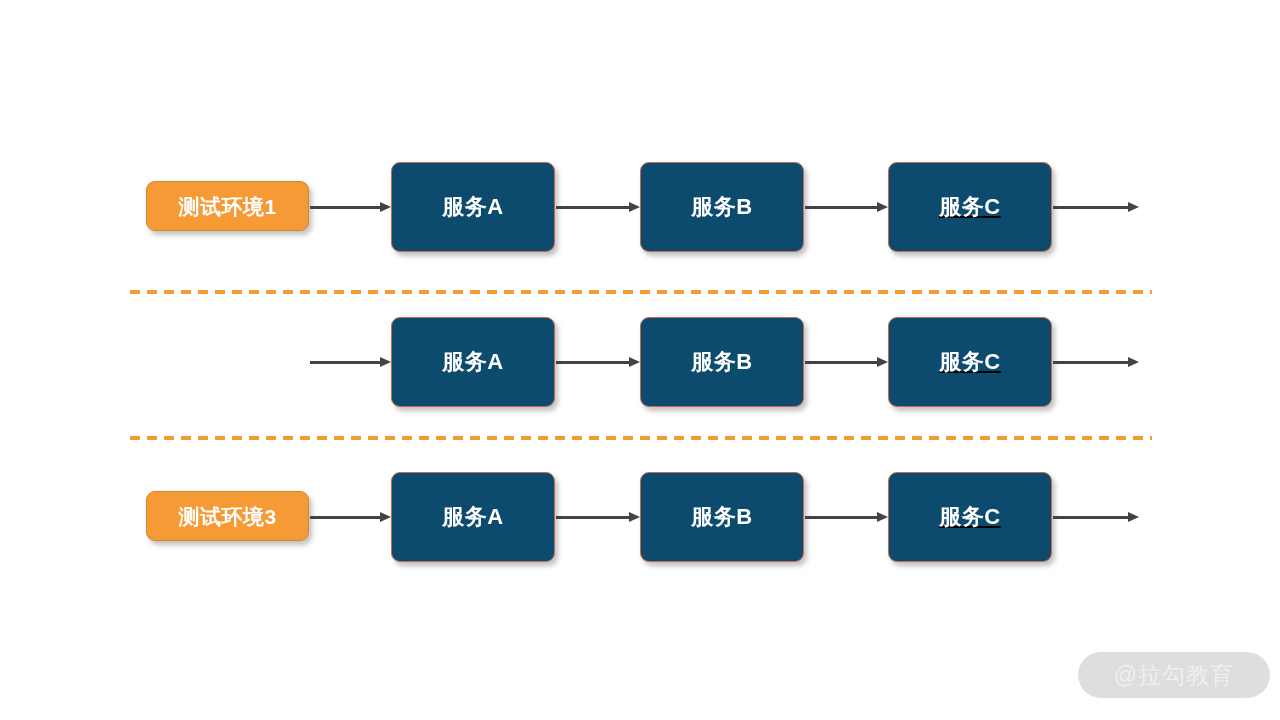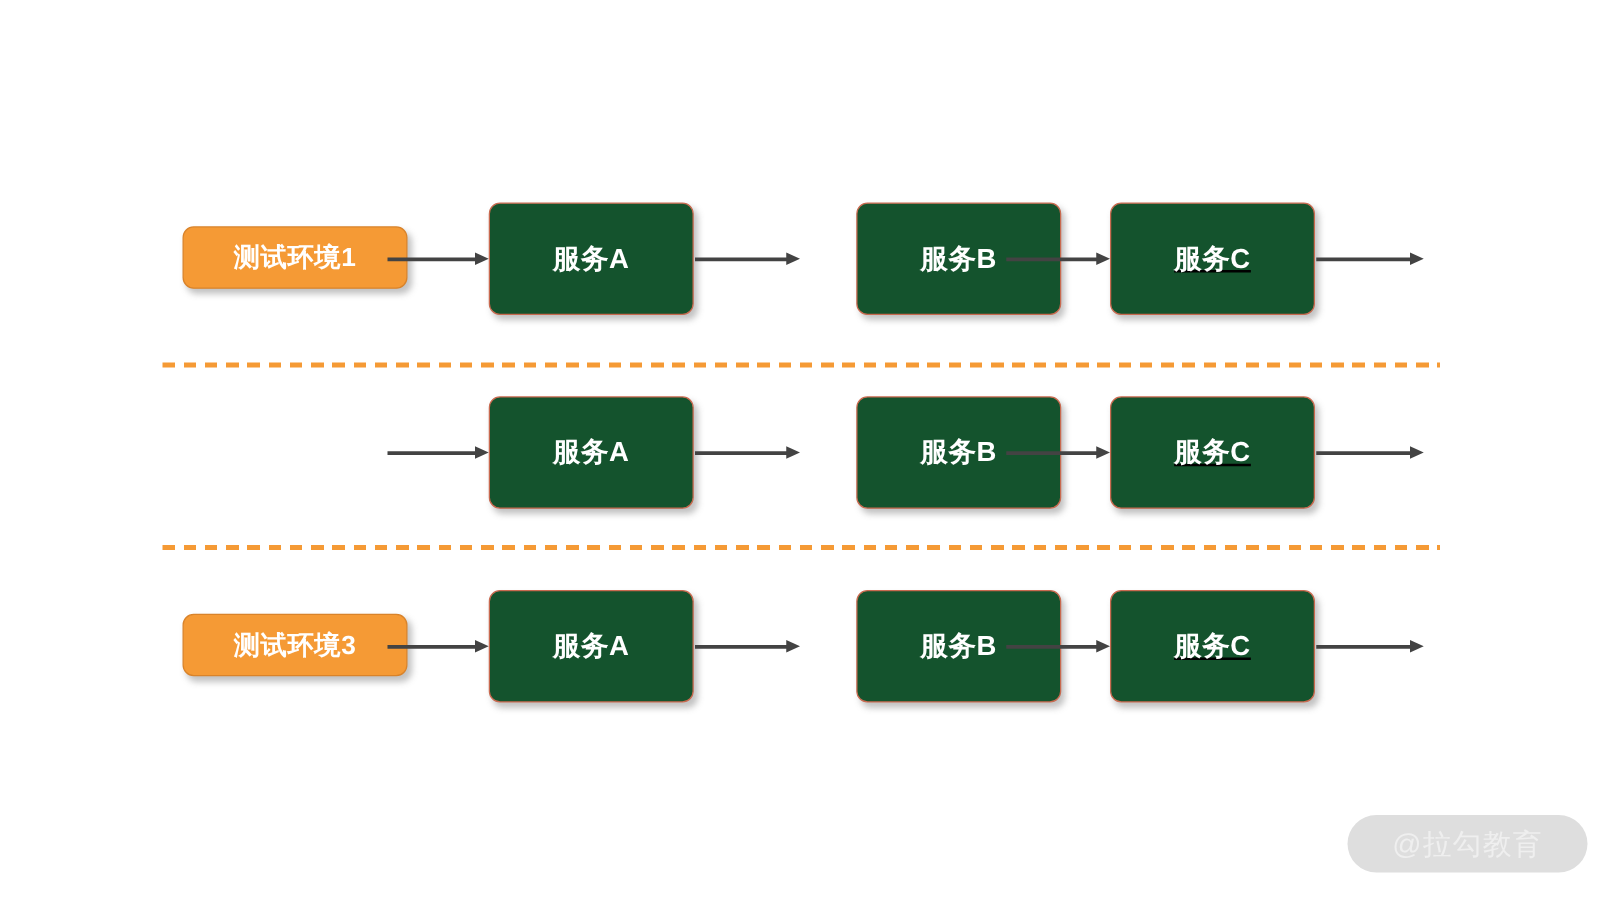--- a/index.html
+++ b/index.html
@@ -30,21 +30,21 @@
   }
   #row-0 { top: 158px; }
   #row-1 { top: 313px; }
   #row-2 { top: 468px; padding-left: 46px; }
 
   
   .env-node {
     position: absolute;
     left: 146px;
     top: 23px;
-    width: 180px;
+    width: 163px;
     height: 50px;
     border-radius: 9px;
     background: #F59A35;
     border: 1px solid #D9832A;
     box-sizing: border-box;
     box-shadow: 3px 4px 5px rgba(120,120,120,0.45);
     display: flex;
     align-items: center;
     justify-content: center;
   }
@@ -57,38 +57,38 @@
     white-space: nowrap;
   }
 
   
   .svc-node {
     position: absolute;
     top: 4px;
     width: 164px;
     height: 90px;
     border-radius: 9px;
-    background: #14532d;
+    background: #0c4a6e;
     border: 1px solid #C96A50;
     box-sizing: border-box;
     box-shadow: 3px 4px 5px rgba(120,120,120,0.45);
     display: flex;
     align-items: center;
     justify-content: center;
   }
   .svc-node .node-label {
     color: #ffffff;
     font-size: 22px;
     font-weight: bold;
     letter-spacing: 0.5px;
     line-height: 1;
     white-space: nowrap;
   }
   .svc-0 { left: 391px; }
-  .svc-1 { left: 640px; margin-left: 45px; }
+  .svc-1 { left: 640px; }
   .svc-2 { left: 888px; text-decoration: underline; }
 
   
   .arrow {
     position: absolute;
     top: 44px;
     height: 12px;
   }
   .arrow .shaft {
     position: absolute;

